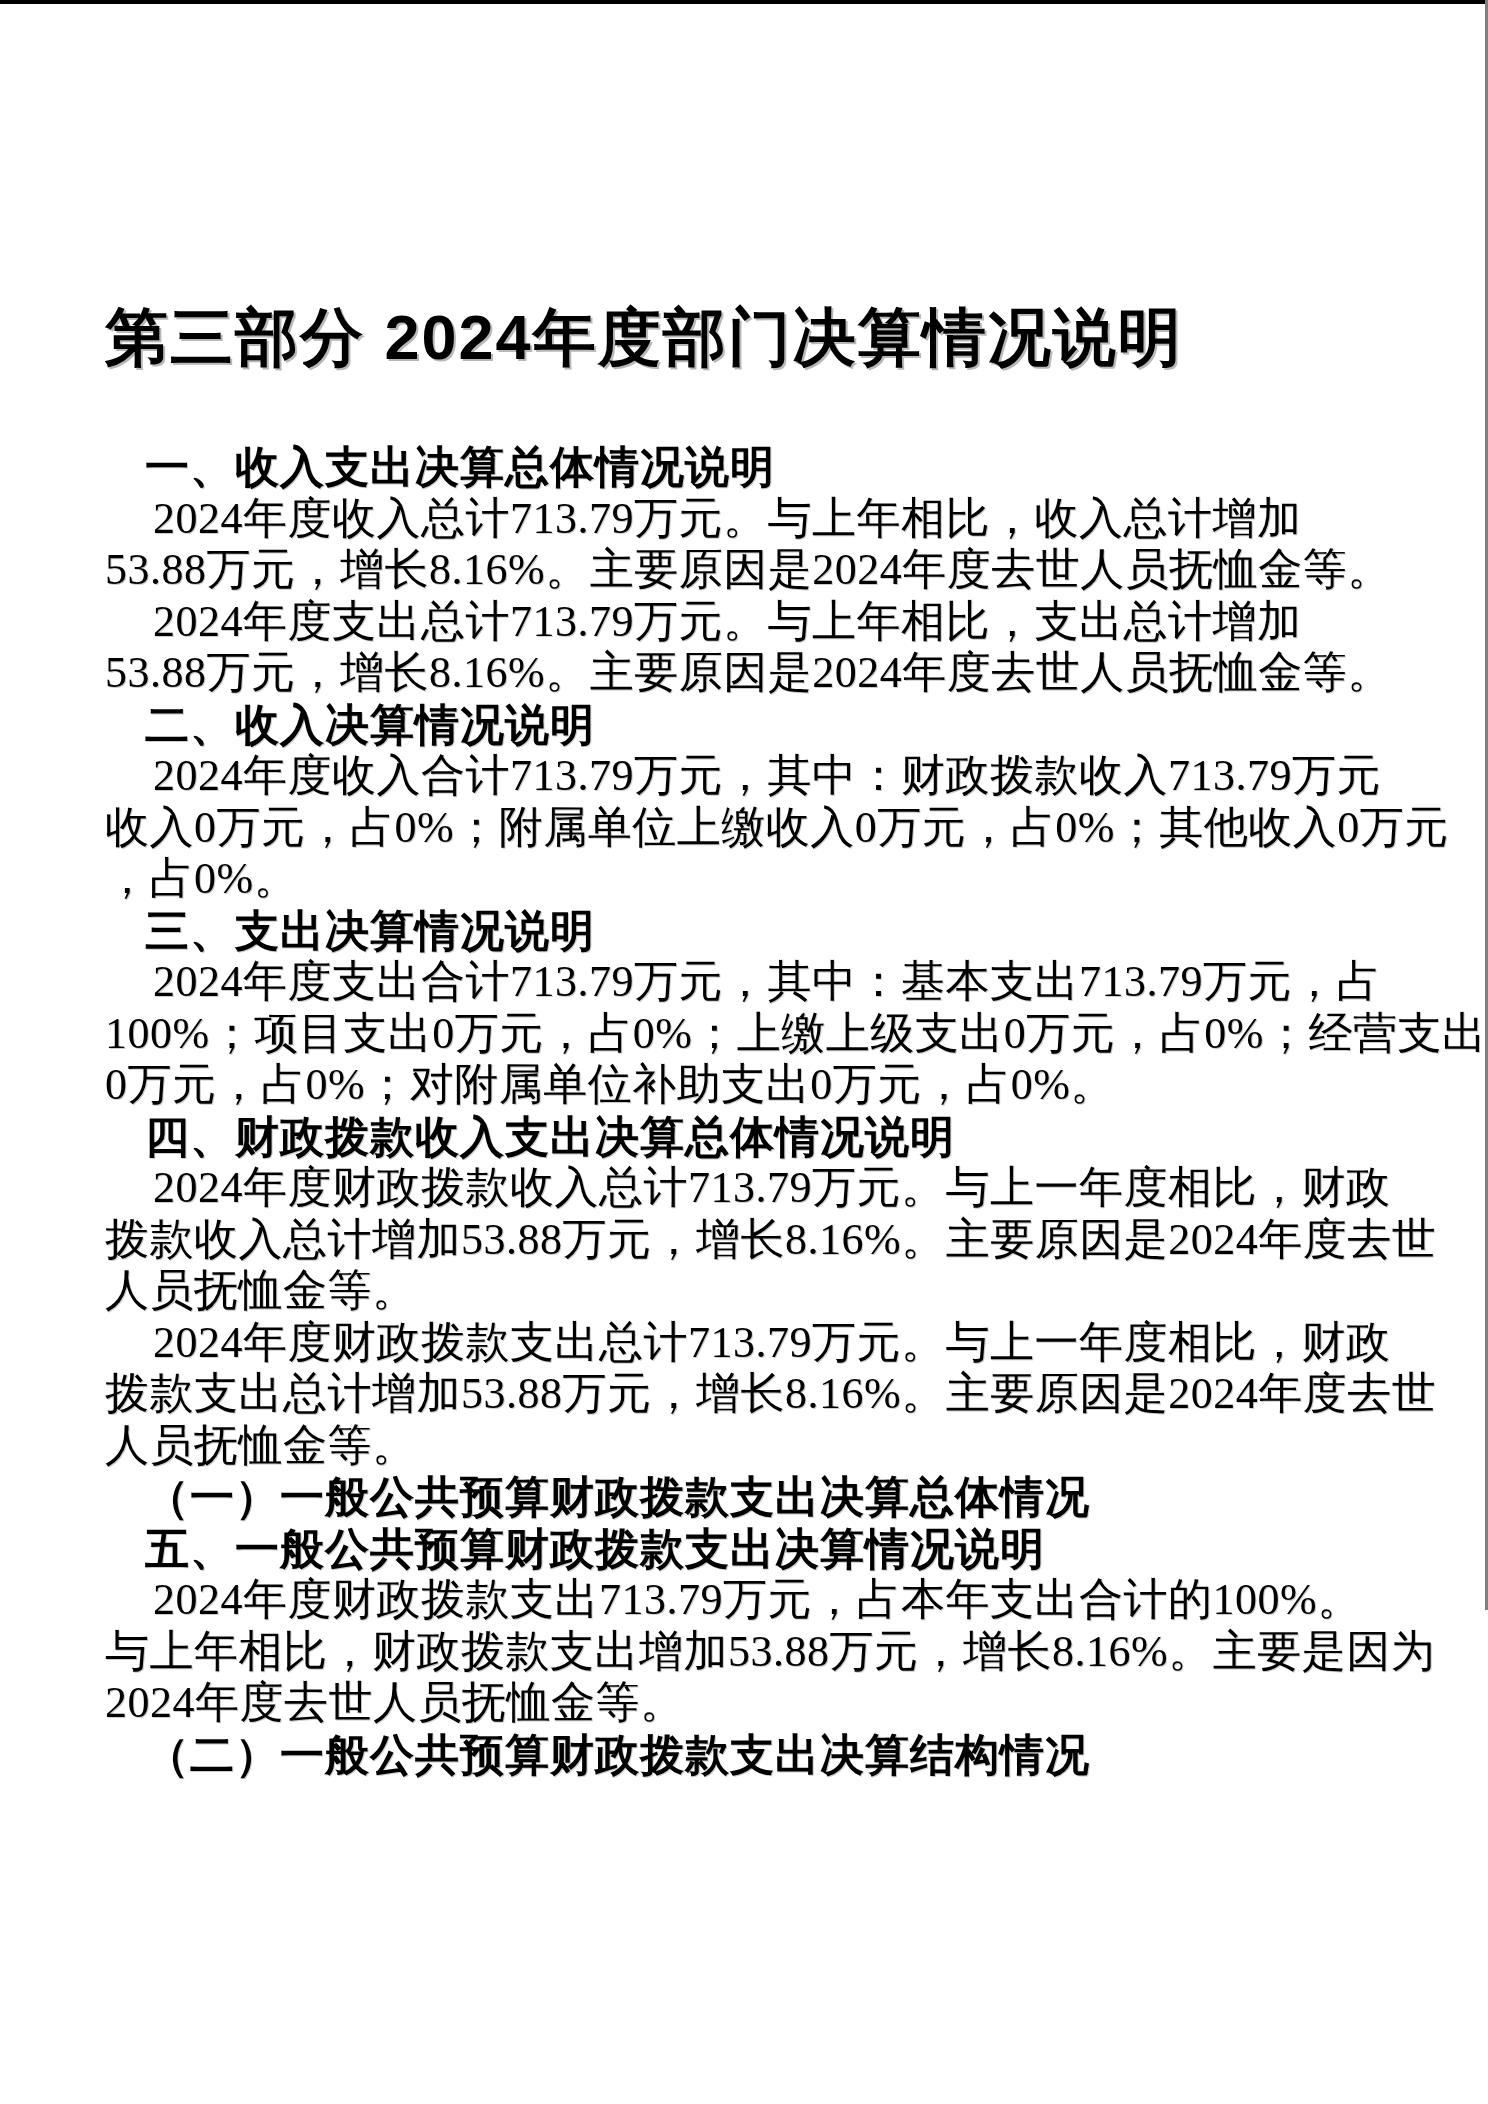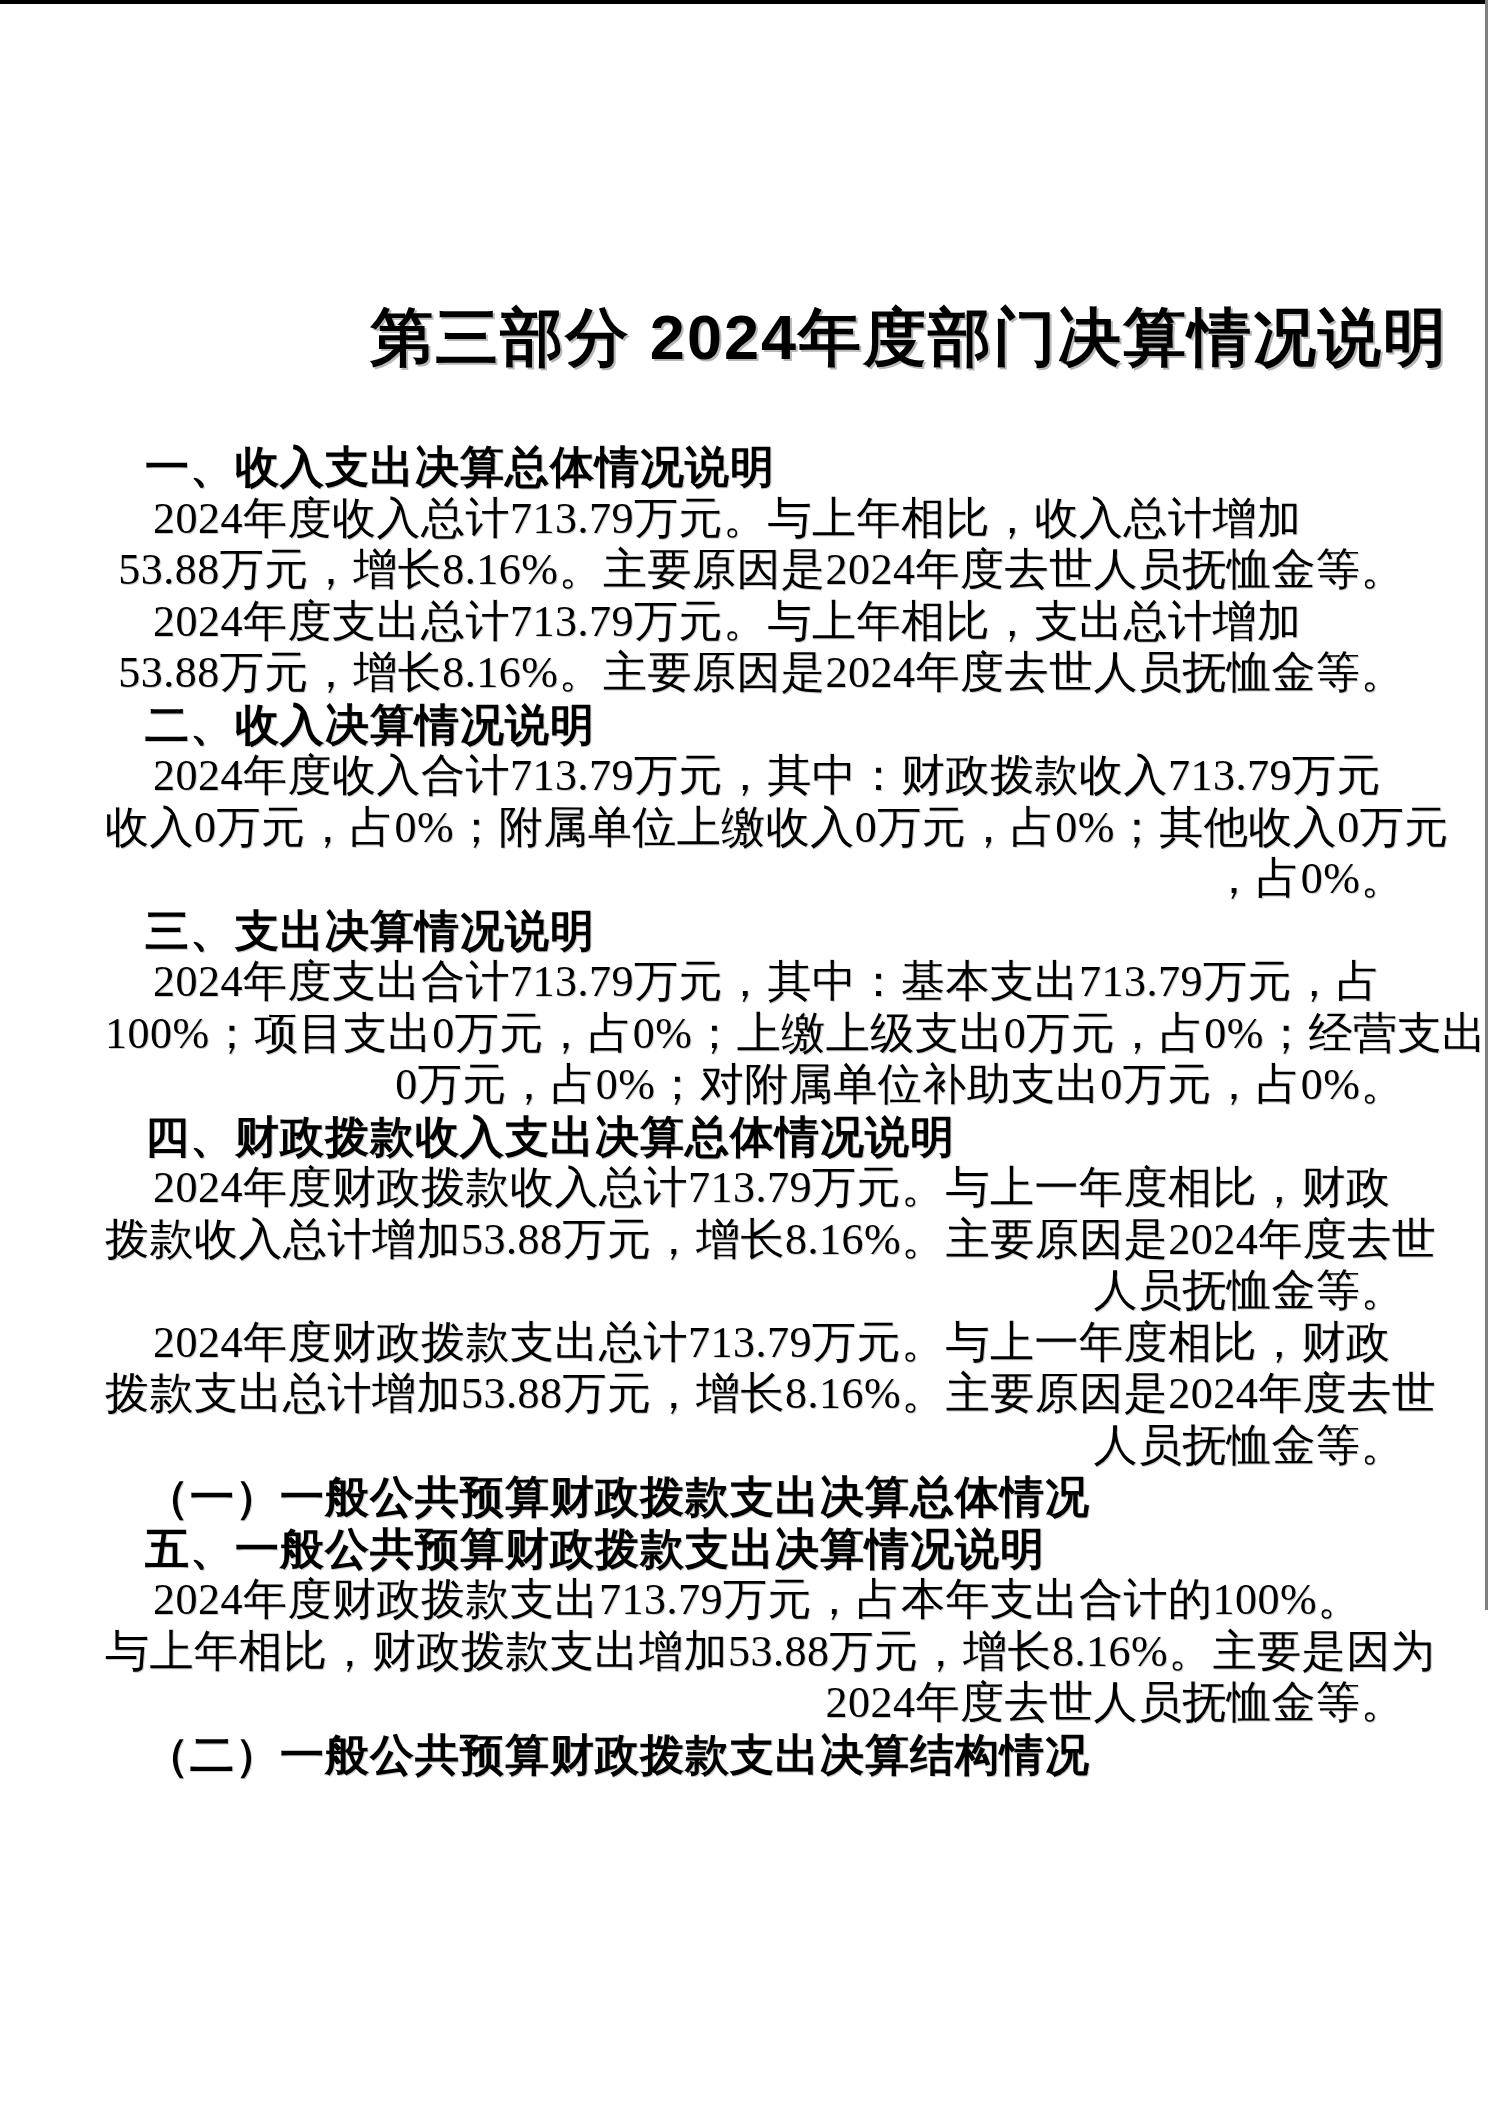--- a/index.html
+++ b/index.html
@@ -33,21 +33,21 @@
     background: #7f7f7f;
   }
   .title {
     margin: 296px 0 0 0;
     padding: 0 40px 0 105px;
     font-family: "Liberation Sans", "DejaVu Sans", sans-serif;
     font-weight: 900;
     font-size: 63px;
     line-height: 83px;
     letter-spacing: 2px;
-    text-align: right;
+    text-align: left;
     white-space: nowrap;
     color: #000000;
     text-shadow: 2px 2px 0 #b8b8b8;
   }
   .doc-body {
     margin: 62px 0 8px 105px;
     width: 1300px;
   }
   .line {
     height: 51.5px;
@@ -61,21 +61,20 @@
     font-family: "Liberation Sans", "DejaVu Sans", sans-serif;
     font-weight: 900;
     padding-left: 40px;
     letter-spacing: 1px;
   }
   .line.indent {
     padding-left: 48px;
   }
   .line.cont {
     padding-left: 0;
-    text-align: right;
   }
 </style>
 </head>
 <body>
 
 <div class="page">
   <div class="top-rule" style="background: rgb(0, 0, 0);"></div>
   <div class="right-rule" style="background: rgb(127, 127, 127);"></div>
   <h1 class="title" style="color: rgb(0, 0, 0);">第三部分 2024年度部门决算情况说明</h1>
   <div class="doc-body">

